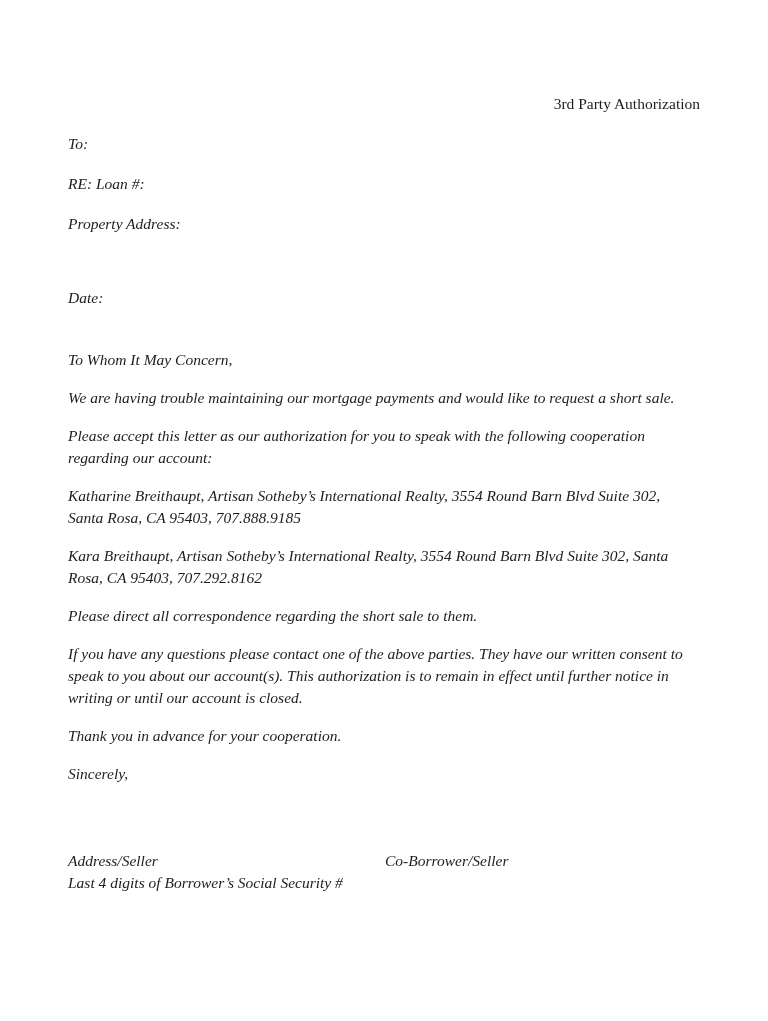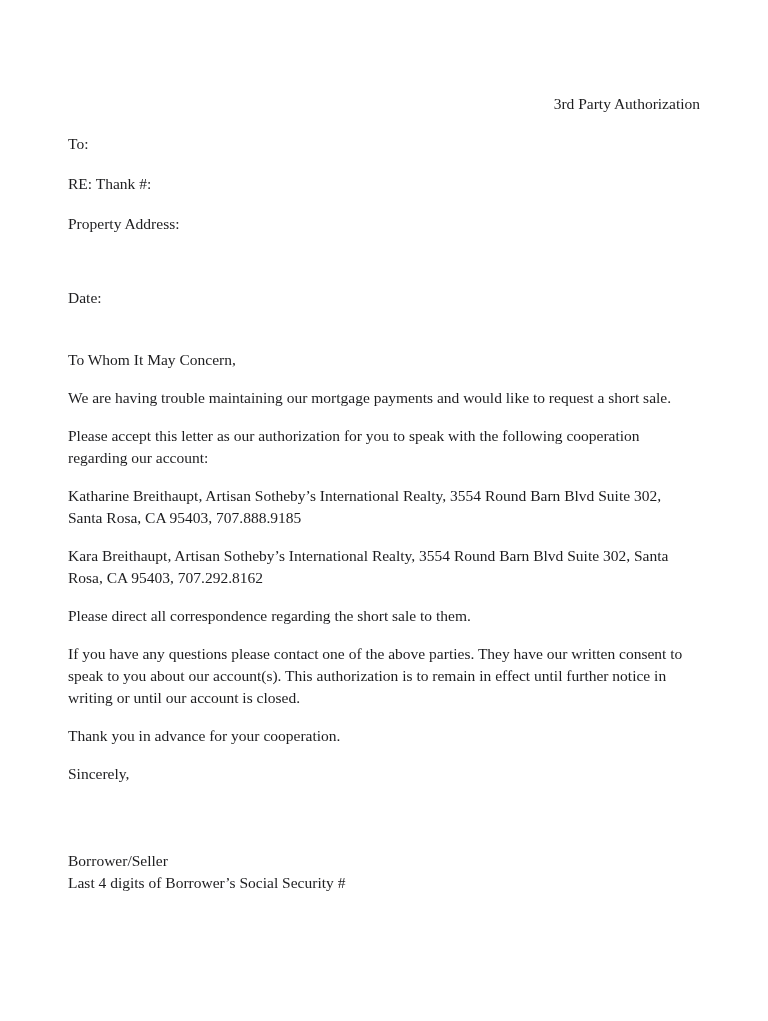--- a/index.html
+++ b/index.html
@@ -17,58 +17,59 @@
     font-family: "Liberation Serif", "DejaVu Serif", serif;
     font-size: 15.5px;
     line-height: 22px;
     color: #1d1d1f;
     overflow: hidden;
   }
   .doc-title {
     text-align: right;
     margin: 0 0 18px 0;
   }
-  p { margin: 0; }
+  p { margin: 0; font-style: italic; }
   .field { margin: 0 0 18px 0; }
   .field-gap-large { margin: 0 0 52px 0; }
   .field-gap-med { margin: 0 0 40px 0; }
   .para { margin: 0 16px 16px 0; }
   .signature-row {
     display: flex;
     margin-top: 65px;
   }
   .sig-col-left { width: 317px; flex: 0 0 317px; }
   .sig-col-right { flex: 1; }
 </style>
 </head>
 <body>
 
 <div class="page">
 
   <div class="doc-title">3rd Party Authorization</div>
 
   <p class="field">To:</p>
-  <p class="field">RE: Thank #:</p>
+  <p class="field">RE: Loan #:</p>
   <p class="field-gap-large">Property Address:</p>
   <p class="field-gap-med">Date:</p>
 
   <p class="para">To Whom It May Concern,</p>
 
   <p class="para">We are having trouble maintaining our mortgage payments and would like to request a short sale.</p>
   <p class="para">Please accept this letter as our authorization for you to speak with the following cooperation regarding our account:</p>
   <p class="para">Katharine Breithaupt, Artisan Sotheby’s International Realty, 3554 Round Barn Blvd Suite 302, Santa Rosa, CA 95403, 707.888.9185</p>
   <p class="para">Kara Breithaupt, Artisan Sotheby’s International Realty, 3554 Round Barn Blvd Suite 302, Santa Rosa, CA 95403, 707.292.8162</p>
   <p class="para">Please direct all correspondence regarding the short sale to them.</p>
   <p class="para">If you have any questions please contact one of the above parties. They have our written consent to speak to you about our account(s). This authorization is to remain in effect until further notice in writing or until our account is closed.</p>
   <p class="para">Thank you in advance for your cooperation.</p>
 
   <p class="para">Sincerely,</p>
 
   <div class="signature-row">
     <div class="sig-col-left">
-      <p>Borrower/Seller</p>
+      <p>Address/Seller</p>
       <p>Last 4 digits of Borrower’s Social Security #</p>
     </div>
     <div class="sig-col-right">
+      <p>Co-Borrower/Seller</p>
     </div>
   </div>
 
 </div>
 
 </body></html>

